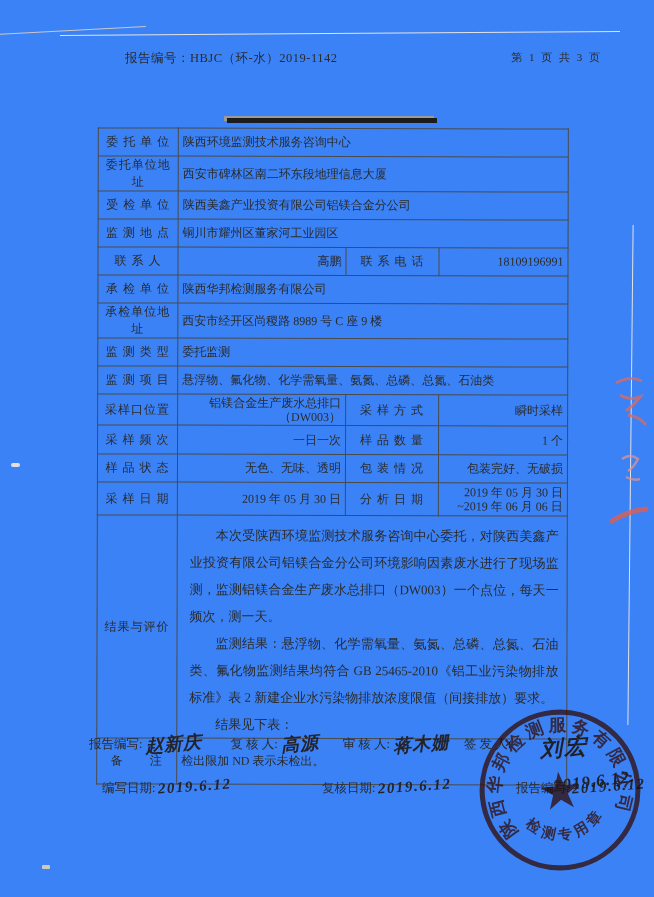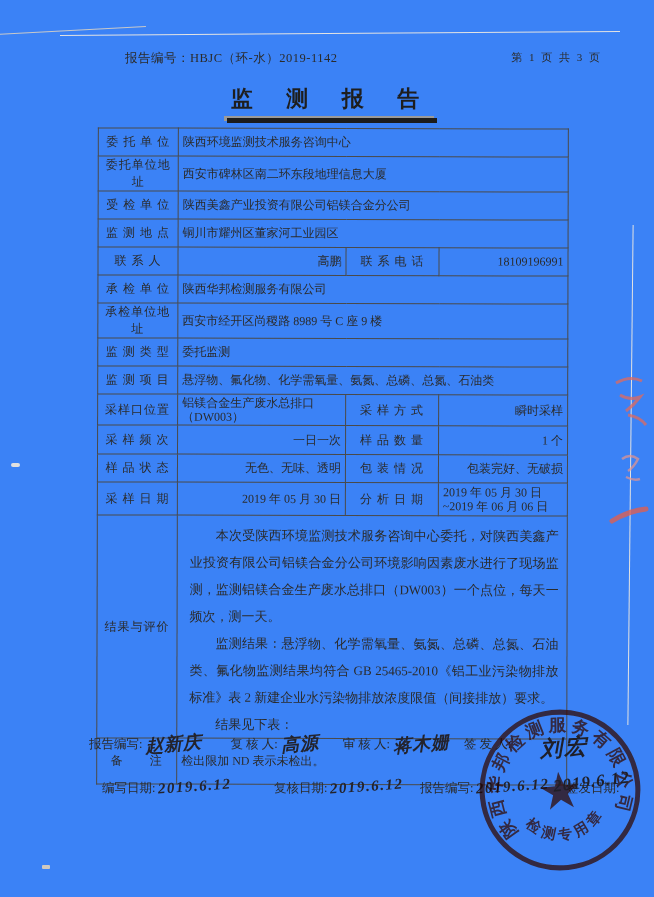--- a/index.html
+++ b/index.html
@@ -19,28 +19,28 @@
   .title-bar{position:absolute;left:227px;top:118px;width:210px;height:5px;background:#1c1c1c;
              box-shadow:-3px -2px 0 #9a9a9a;}
   
   table.info{position:absolute;left:97px;top:128px;width:470px;border-collapse:collapse;table-layout:fixed;
              font-size:12px;transform:rotate(0.15deg);}
   table.info td{border:1px solid #4a4a4a;padding:0 4px;overflow:hidden;}
   td.lab{text-align:center;letter-spacing:1px;padding:0 2px;}
   td.val{padding-left:11px;}
   td.cen{text-align:right;padding:0 2px;margin-left:28px;}
   tr.h28{height:28px;} tr.h29{height:29px;} tr.h31{height:31px;} tr.h33{height:33px;}
-  .two-line{line-height:14px;text-align:left;}
+  .two-line{line-height:14px;text-align:right;}
   .results-cell{vertical-align:top;padding:6px 8px 0 12px !important;}
   .results-cell p{margin:0;text-indent:2em;font-size:13px;line-height:27px;text-align:justify;}
   tr.results{height:190px;}
   tr.noterow{height:46px;}
   
   .sign-row{position:absolute;left:89px;top:736px;width:545px;display:flex;align-items:flex-start;font-size:12.5px;z-index:2;text-align:right;}
-  .date-row{position:absolute;left:102px;top:780px;width:545px;display:flex;align-items:flex-start;font-size:12.5px;z-index:2;}
+  .date-row{position:absolute;left:102px;top:780px;width:545px;display:flex;align-items:flex-start;font-size:12.5px;z-index:2;gap:48px;}
   .sig{font-style:italic;font-weight:bold;font-size:18px;color:#23232c;transform:rotate(-5deg);
        display:inline-block;margin:-4px 2px 0 3px;letter-spacing:1px;white-space:nowrap;}
   .hdate{font-style:italic;font-weight:bold;font-size:15px;color:#23232c;transform:rotate(-4deg);
        display:inline-block;margin:-2px 2px 0 3px;letter-spacing:1.5px;white-space:nowrap;}
   .sign-item{display:inline-flex;white-space:nowrap;}
   
   .stamp{position:absolute;left:476px;top:706px;width:168px;height:168px;z-index:3;opacity:.88;
          mix-blend-mode:multiply;transform:rotate(-6deg);}
   .issuer-sig{position:absolute;left:540px;top:733px;z-index:4;font-style:italic;font-weight:bold;
          font-size:22px;color:#1f1f28;transform:rotate(-4deg);letter-spacing:2px;}
@@ -56,21 +56,20 @@
 
   <div class="scanline1"></div>
   <div class="scanline2"></div>
   <div class="paper-edge"></div>
   <div class="smudge1"></div>
   <div class="smudge2"></div>
 
   <div class="hdr-left">报告编号：HBJC（环-水）2019-1142</div>
   <div class="hdr-right">第 1 页 共 3 页</div>
 
-  <div class="title">监 测 报 告</div>
   <div class="title-bar"></div>
 
   <table class="info">
     <colgroup>
         <col style="width:80px">
         <col style="width:168px">
         <col style="width:93px">
         <col style="width:129px">
       </colgroup>
     <tbody>

